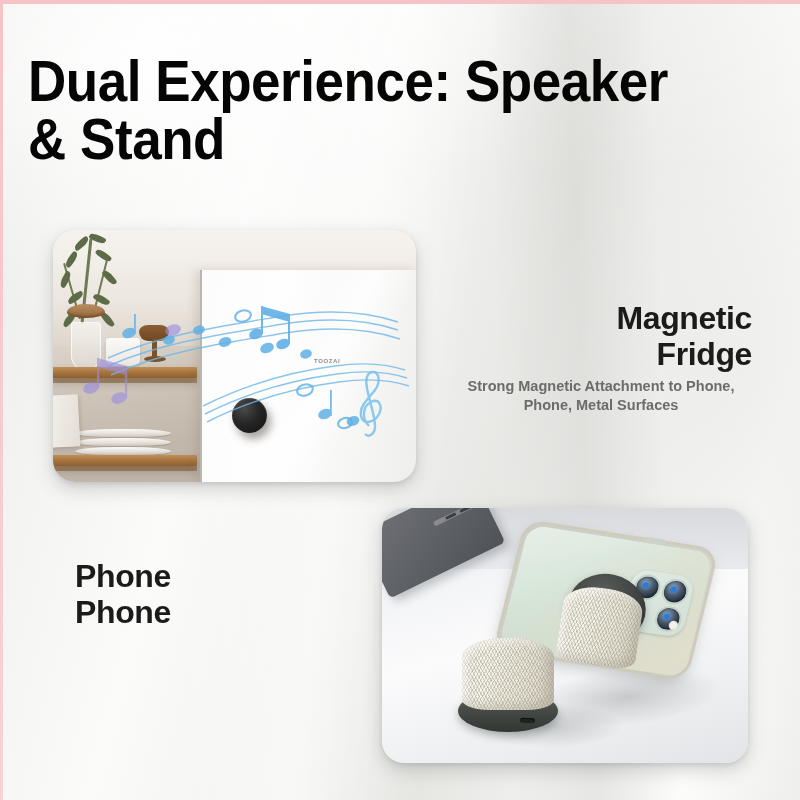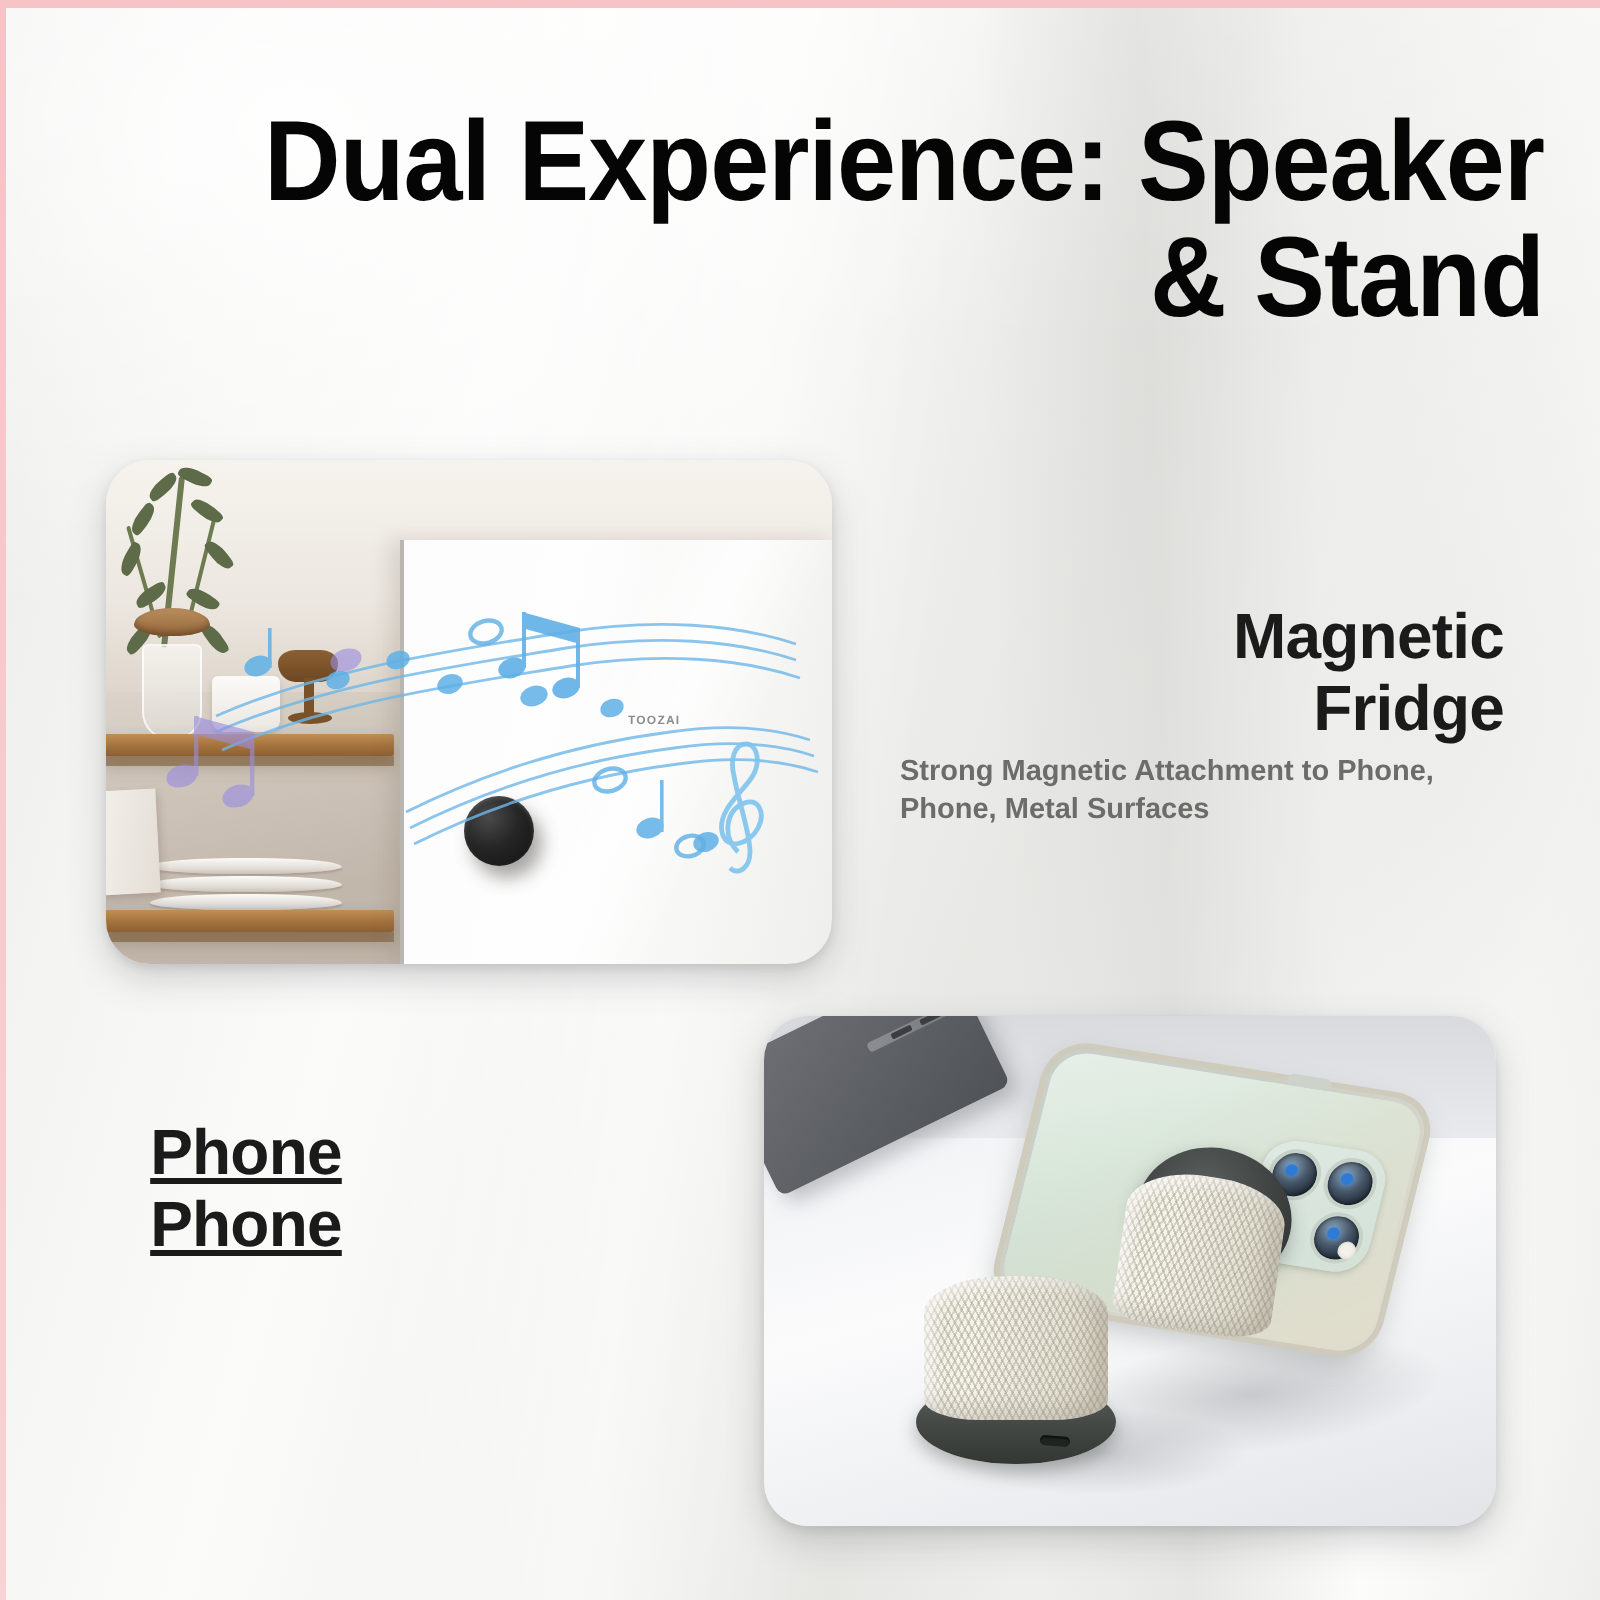--- a/index.html
+++ b/index.html
@@ -38,21 +38,21 @@
     position: absolute; top: 0; left: 0;
     width: 3px; height: 800px;
     background: linear-gradient(180deg, #f6c3c6 0%, #f7c9cc 40%, #f8d2d4 100%);
     z-index: 40;
   }
 
   
   .headline {
     position: absolute;
     top: 52px; left: 0; width: 800px;
-    text-align: right;
+    text-align: left;
     z-index: 20;
   }
   .headline .line {
     display: block;
     font-family: "Liberation Sans Narrow", "Liberation Sans", sans-serif;
     font-weight: bold;
     font-size: 57px;
     line-height: 58px;
     letter-spacing: -0.5px;
     color: #050505;
@@ -71,25 +71,25 @@
   .feature .subtitle {
     margin-top: 5px;
     font-weight: bold;
     font-size: 14.5px;
     line-height: 19px;
     color: #6c6c6c;
   }
   #feat-speaker {
     top: 300px; right: 48px; width: 330px; text-align: right;
   }
-  #feat-speaker .subtitle { text-align: left; padding-left: 28px; }
+  #feat-speaker .subtitle { text-align: center; padding-left: 28px; }
   #feat-stand {
     top: 558px; left: 18px; width: 330px; text-align: center;
   }
-  #feat-stand .title { text-align: center; padding-right: 120px; text-decoration: underline; }
+  #feat-stand .title { text-align: center; padding-right: 120px; }
 
   
   .card {
     position: absolute;
     border-radius: 22px;
     overflow: hidden;
     box-shadow: 0 7px 18px rgba(90,90,95,0.26), 0 2px 5px rgba(90,90,95,0.14);
     z-index: 10;
   }
   #card-fridge { left: 53px; top: 230px; width: 363px; height: 252px; }

